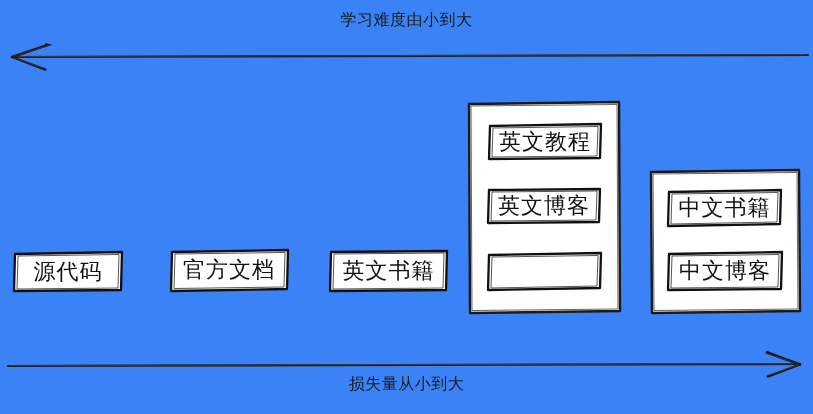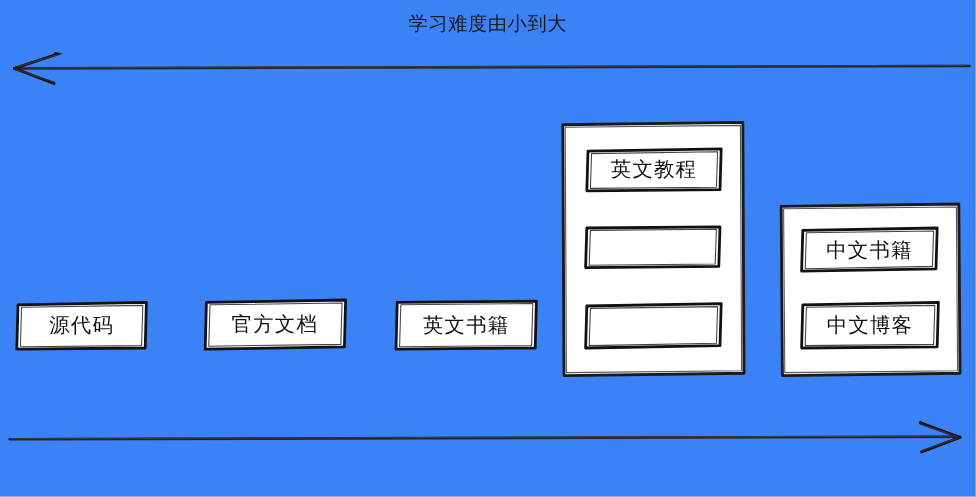--- a/index.html
+++ b/index.html
@@ -30,21 +30,21 @@
     color: #1a1a1a;
     letter-spacing: 0.5px;
     white-space: nowrap;
     text-align: center;
   }
   .node-label {
     position: absolute;
     display: flex;
     align-items: center;
     justify-content: center;
-    font-size: 17px;
+    font-size: 22px;
     color: #111111;
     letter-spacing: 1px;
     white-space: nowrap;
     box-sizing: border-box;
   }
   .hit {
     position: absolute;
     box-sizing: border-box;
     background: transparent;
   }
@@ -121,29 +121,31 @@
     </g>
 
     <g>
       <path d="M669,254 L782,252 L781,289 L668,290 Z" fill="#ffffff" stroke="#111111" stroke-width="2.3" stroke-linejoin="round"></path>
       <path d="M672,256 L779,254.5 L778,287 L671,288 Z" fill="none" stroke="#444444" stroke-width="0.9" stroke-linejoin="round"></path>
     </g>
   </svg>
 
   <div class="axis-label" style="left:0; top:10px; width:813px;">学习难度由小到大</div>
 
+  <div class="axis-label" style="left:0; top:374px; width:813px;">损失量从小到大</div>
 
   <div class="node-label" style="left:14px; top:252px; width:108px; height:39px;border-radius:13px;">源代码</div>
 
   <div class="node-label" style="left:330px; top:251px; width:117px; height:40px;">英文书籍</div>
 
   <div class="node-label" style="left:170px; top:250px; width:118px; height:40px;">官方文档</div>
 
   <div class="node-label" style="left:489px; top:124px; width:112px; height:35px;">英文教程</div>
 
+  <div class="node-label" style="left:488px; top:188px; width:112px; height:35px;">英文博客</div>
 
 
   <div class="node-label" style="left:668px; top:190px; width:113px; height:36px;">中文书籍</div>
 
   <div class="node-label" style="left:668px; top:252px; width:114px; height:38px;">中文博客</div>
 
   <div class="hit" style="left:468px; top:102px; width:152px; height:22px;"></div>
   <div class="hit" style="left:650px; top:170px; width:150px; height:20px;"></div>
 
 </div>

